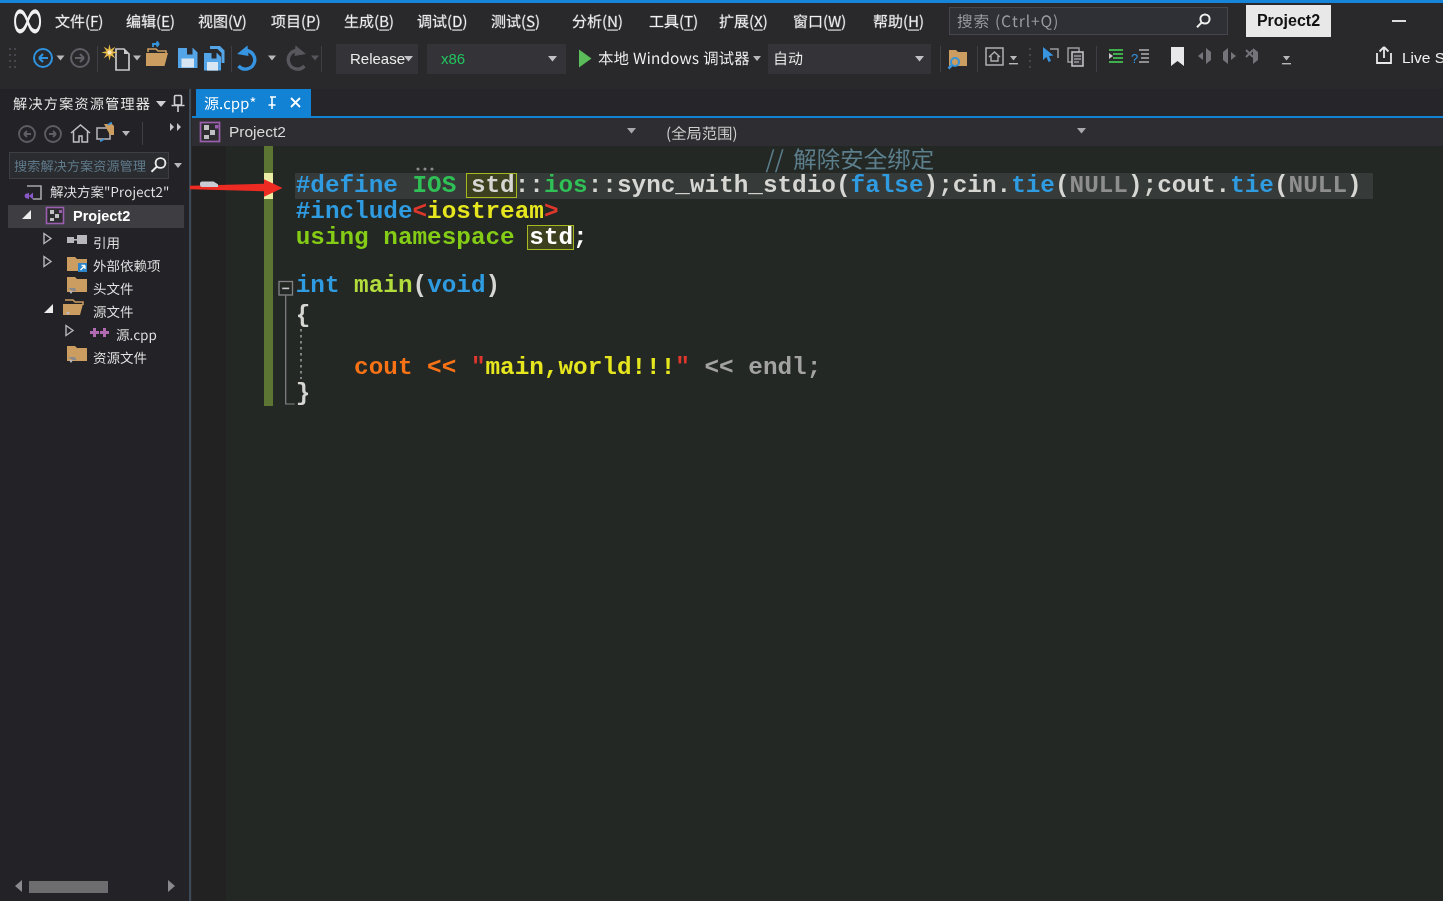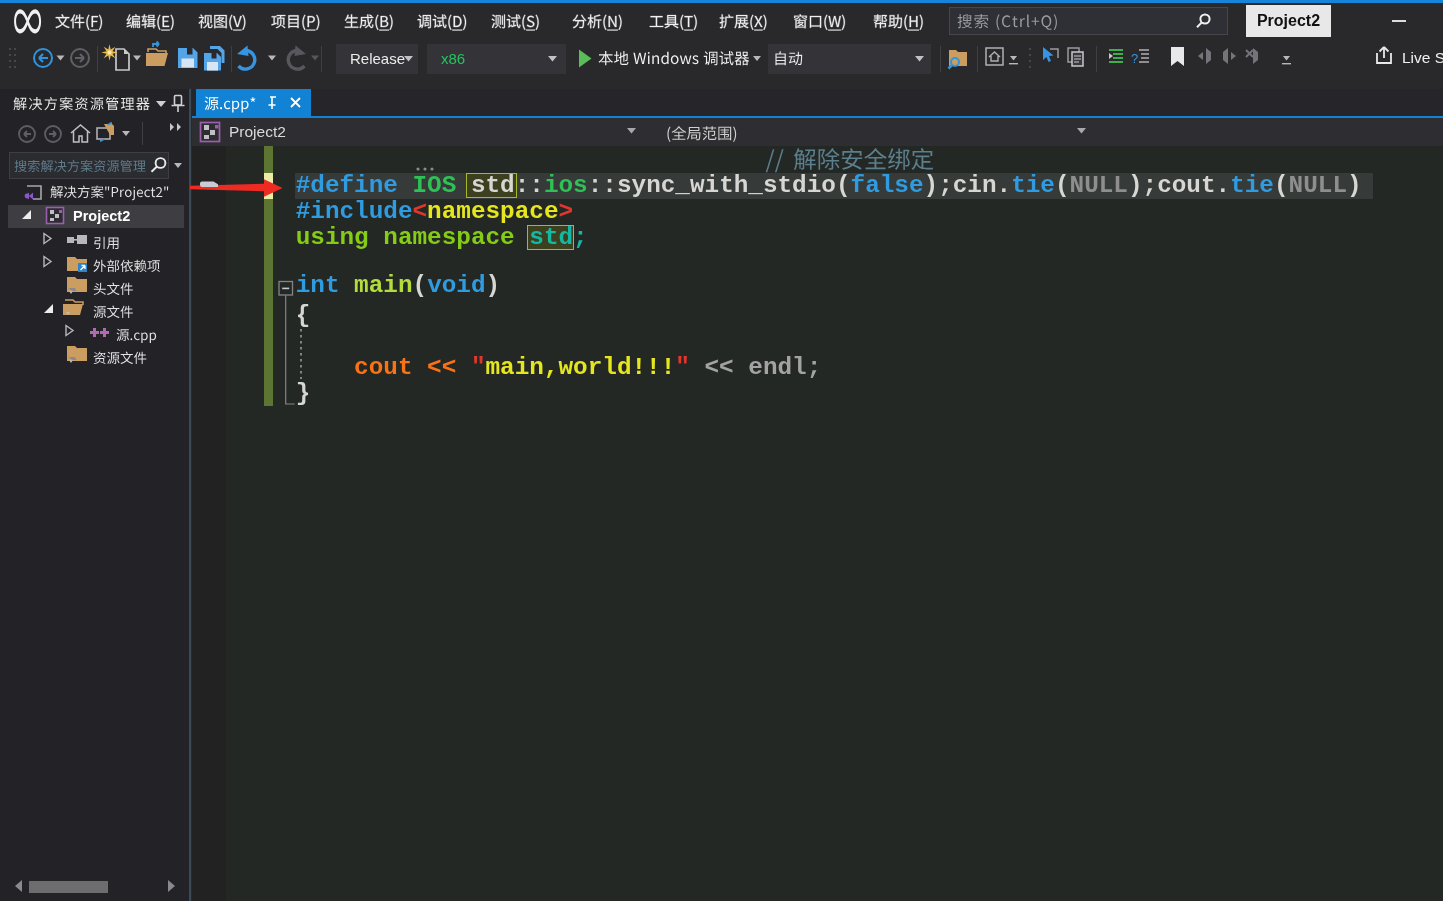--- a/index.html
+++ b/index.html
@@ -24,22 +24,22 @@
 <div class="a" style="left:768px;top:44px;width:163px;height:30px;background:#333338"></div>
 <div class="a" style="left:1402px;top:49px;font-size:15.5px;color:#f0f0f0;white-space:nowrap">Live S</div>
 <div class="a" style="left:9px;top:152px;width:160px;height:27px;background:#2b2c30;border:1px solid #3e3e44"></div>
 <div class="a" style="left:8px;top:205px;width:176px;height:23px;background:#3d3d42"></div>
 <div class="a" style="left:73px;top:205px;height:23px;line-height:23px;font-size:14.5px;font-weight:bold;color:#fff">Project2</div>
 <div class="a" style="left:29px;top:881px;width:79px;height:12px;background:#6d6d70"></div>
 <div class="a" style="left:229px;top:118px;height:28px;line-height:28px;font-size:15.5px;color:#dadada">Project2</div>
 <div class="a" style="left:465.5px;top:172.8px;width:51px;height:25px;border:1.5px solid #a8b823;background:#3c401f"></div>
 <div class="a" style="left:527px;top:224.8px;width:47px;height:25px;border:1.5px solid #a8b823;background:#3c401f"></div>
 <div class="code" style="top:172.5px"><span style="color:#2f9ce2">#define</span><span style="color:#d6d6d2"> </span><span style="color:#2fc056">IOS</span><span style="color:#d6d6d2"> std</span><span style="color:#d6d6d2">::</span><span style="color:#2fc056">ios</span><span style="color:#d6d6d2">::sync_with_stdio(</span><span style="color:#2f9ce2">false</span><span style="color:#d6d6d2">);cin.</span><span style="color:#2f9ce2">tie</span><span style="color:#d6d6d2">(</span><span style="color:#8e8e8e">NULL</span><span style="color:#d6d6d2">);cout.</span><span style="color:#2f9ce2">tie</span><span style="color:#d6d6d2">(</span><span style="color:#8e8e8e">NULL</span><span style="color:#d6d6d2">)</span></div>
-<div class="code" style="top:198.5px"><span style="color:#2f9ce2">#include</span><span style="color:#e0372d">&lt;</span><span style="color:#e6e61e">namespace</span><span style="color:#e0372d">&gt;</span></div>
-<div class="code" style="top:224.5px"><span style="color:#84cc16">using namespace</span><span style="color:#14b8a6"> std;</span></div>
+<div class="code" style="top:198.5px"><span style="color:#2f9ce2">#include</span><span style="color:#e0372d">&lt;</span><span style="color:#e6e61e">iostream</span><span style="color:#e0372d">&gt;</span></div>
+<div class="code" style="top:224.5px"><span style="color:#84cc16">using namespace</span><span style="color:#ffffff"> std;</span></div>
 <div class="code" style="top:273px"><span style="color:#2f9ce2">int</span><span style="color:#d6d6d2"> </span><span style="color:#b2dc3c">main</span><span style="color:#d6d6d2">(</span><span style="color:#2f9ce2">void</span><span style="color:#d6d6d2">)</span></div>
 <div class="code" style="top:302.5px"><span style="color:#d6d6d2">{</span></div>
 <div class="code" style="top:354.5px"><span style="color:#f97316">    cout &lt;&lt; </span><span style="color:#e0372d">"</span><span style="color:#e6e61e">main,world!!!</span><span style="color:#e0372d">"</span><span style="color:#a3a3a3"> &lt;&lt; endl;</span></div>
 <div class="code" style="top:380.5px"><span style="color:#d6d6d2">}</span></div>
 <svg class="a" style="left:0;top:0" width="1443" height="901">
       <defs>
         <path id="g0" d="M76.1 -57.5C64.6 -57.5 56.3 -50.9 50 -43C43.7 -50.9 35.4 -57.5 23.8 -57.5C14.1 -57.5 3.4 -50.8 3.4 -37.6C3.4 -24.3 14.1 -17.6 23.8 -17.6C35.4 -17.6 43.7 -24.2 50 -32.1C56.3 -24.2 64.6 -17.6 76.1 -17.6C85.8 -17.6 96.5 -24.3 96.5 -37.6C96.5 -50.8 85.8 -57.5 76.1 -57.5ZM23.7 -24.5C16.7 -24.5 10.3 -29.2 10.3 -37.6C10.3 -45.9 16.7 -50.6 23.7 -50.6C32.8 -50.6 39.9 -45.2 45.6 -37.6C39.9 -29.9 32.8 -24.5 23.7 -24.5ZM76.3 -24.5C67.1 -24.5 60.1 -29.9 54.4 -37.6C60.1 -45.2 67.1 -50.6 76.3 -50.6C83.2 -50.6 89.6 -45.9 89.6 -37.6C89.6 -29.2 83.2 -24.5 76.3 -24.5Z"></path>
         <path id="g1" d="M42.3 -82.3C45.3 -77.4 48.5 -70.7 49.7 -66.6L58 -69.3C56.6 -73.4 53.1 -79.9 50.1 -84.7ZM5 -66.4V-59H20.6C26.5 -43.8 34.4 -30.7 44.7 -20C33.7 -10.8 20.2 -4 3.6 0.7C5.1 2.5 7.5 6 8.3 7.8C25 2.4 38.9 -4.8 50.2 -14.6C61.5 -4.6 75.1 2.8 91.5 7.3C92.8 5.2 95 2 96.7 0.4C80.7 -3.6 67.1 -10.7 56 -20.1C66.1 -30.4 73.8 -43.2 79.6 -59H95.4V-66.4ZM50.4 -25.3C41 -34.8 33.6 -46.2 28.4 -59H71.1C66.1 -45.5 59.2 -34.4 50.4 -25.3Z"></path>
         <path id="g2" d="M31.7 -34.1V-26.8H60.4V8H67.9V-26.8H95.3V-34.1H67.9V-56.2H90.9V-63.5H67.9V-82.8H60.4V-63.5H47C48.3 -68 49.4 -72.8 50.4 -77.5L43.2 -79C40.9 -65.9 36.7 -53 30.9 -44.7C32.7 -43.8 35.9 -42 37.3 -40.9C40 -45.1 42.5 -50.4 44.6 -56.2H60.4V-34.1ZM26.8 -83.6C21.4 -68.5 12.6 -53.5 3.2 -43.7C4.5 -42 6.7 -38.1 7.5 -36.3C10.7 -39.7 13.7 -43.7 16.7 -48V7.8H23.9V-59.7C27.7 -66.7 31.1 -74.1 33.9 -81.5Z"></path>
         <path id="g3" d="M23.9 19.6 29.5 17.1C20.9 2.9 16.8 -14.1 16.8 -31.1C16.8 -48 20.9 -64.9 29.5 -79.2L23.9 -81.8C14.7 -66.8 9.2 -50.7 9.2 -31.1C9.2 -11.4 14.7 4.7 23.9 19.6Z"></path>

